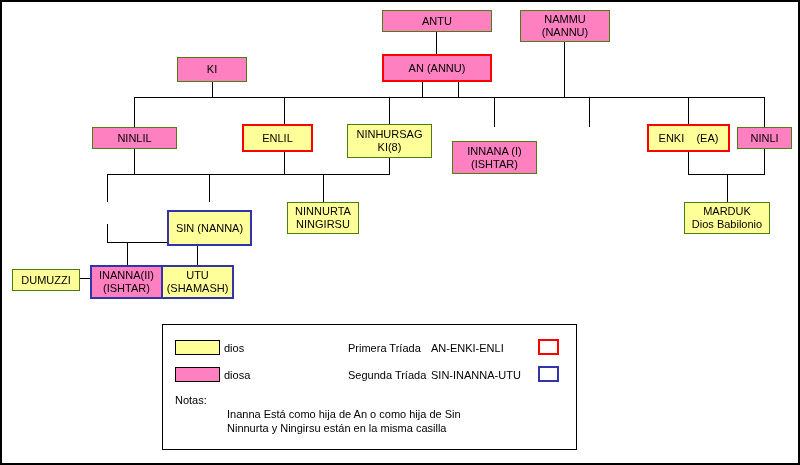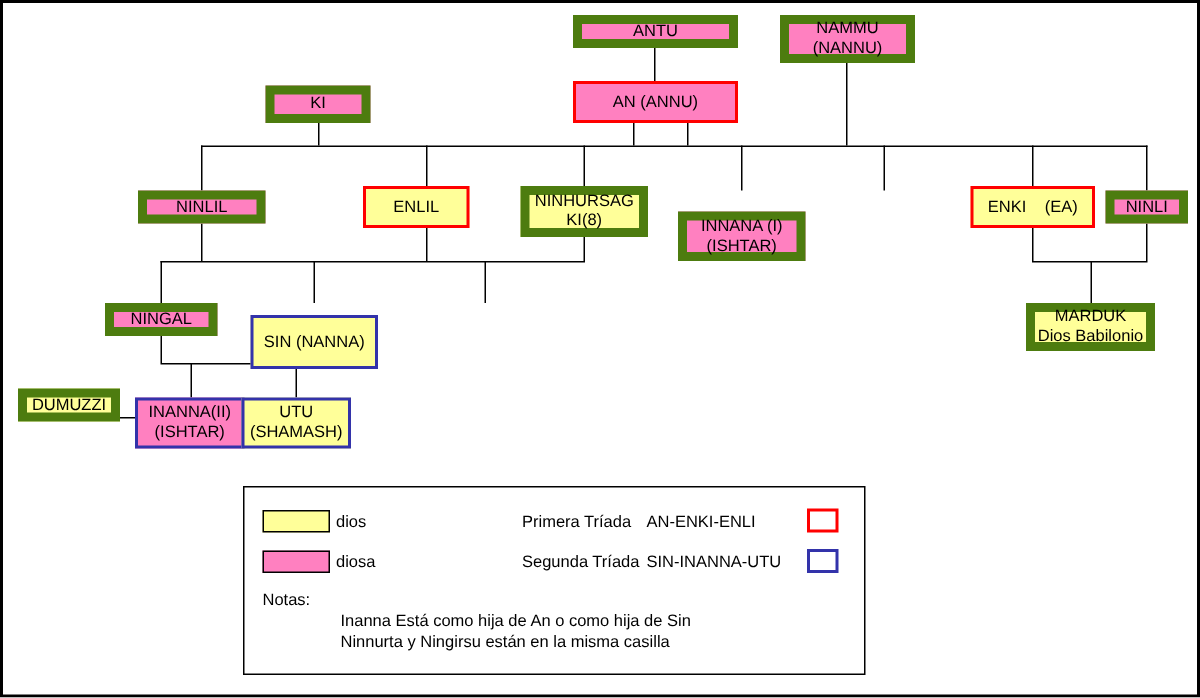--- a/index.html
+++ b/index.html
@@ -5,21 +5,21 @@
   * { margin:0; padding:0; box-sizing:border-box; }
   html,body { background:#fff; }
   body { font-family:"Liberation Sans", sans-serif; color:#000; }
   .canvas {
     position:relative; width:800px; height:465px;
     border:2px solid #000; background:#fff; overflow:hidden;
   }
   .node {
     position:absolute; display:flex; align-items:center; justify-content:center;
     text-align:center; font-size:11px; line-height:13px;
-    white-space:pre-line; border:6px solid #4d7c0f;
+    white-space:pre-line; border:1px solid #4d7c0f;
   }
   .god   { background:#ffff99; }
   .goddess { background:#ff80c0; }
   .triad1 { border:2px solid #ff0000; }
   .triad2 { border:2px solid #3333aa; }
   .hline, .vline { position:absolute; background:#000; }
   .hline { height:1px; }
   .vline { width:1px; }
   .legend {
     position:absolute; left:160px; top:322px; width:415px; height:126px;
@@ -83,26 +83,27 @@
 
   <div class="node goddess" style="left:90px;top:125px;width:85px;height:22px">NINLIL</div>
   <div class="node god triad1" style="left:240px;top:122px;width:71px;height:28px">ENLIL</div>
   <div class="node god" style="left:345px;top:122px;width:85px;height:34px">NINHURSAG
 KI(8)</div>
   <div class="node goddess" style="left:450px;top:139px;width:85px;height:33px">INNANA (I)
 (ISHTAR)</div>
   <div class="node god triad1" style="left:645px;top:122px;width:83px;height:28px">ENKI&nbsp;&nbsp;&nbsp;&nbsp;(EA)</div>
   <div class="node goddess" style="left:735px;top:125px;width:55px;height:22px">NINLI</div>
 
-  <div class="node goddess" style="left:68px;top:200px;width:75px;height:22px">NINGAL</div>
   <div class="node god triad2" style="left:165px;top:208px;width:85px;height:36px">SIN (NANNA)</div>
+  <div class="node god" style="left:285px;top:200px;width:72px;height:32px">NINNURTA
+NINGIRSU</div>
   <div class="node god" style="left:682px;top:200px;width:86px;height:32px">MARDUK
 Dios Babilonio</div>
 
-  <div class="node god" style="left:10px;top:257px;width:68px;height:22px">DUMUZZI</div>
+  <div class="node god" style="left:10px;top:267px;width:68px;height:22px">DUMUZZI</div>
   <div class="node goddess triad2" style="left:88px;top:263px;width:73px;height:34px">INANNA(II)
 (ISHTAR)</div>
   <div class="node god triad2" style="left:159px;top:263px;width:73px;height:34px">UTU
 (SHAMASH)</div>
 
   <div class="legend">
     <div class="swatch god" style="left:12px;top:15px;width:45px;height:15px"></div>
     <div class="ltext" style="left:61px;top:16px">dios</div>
 
     <div class="swatch goddess" style="left:12px;top:42px;width:45px;height:15px"></div>

